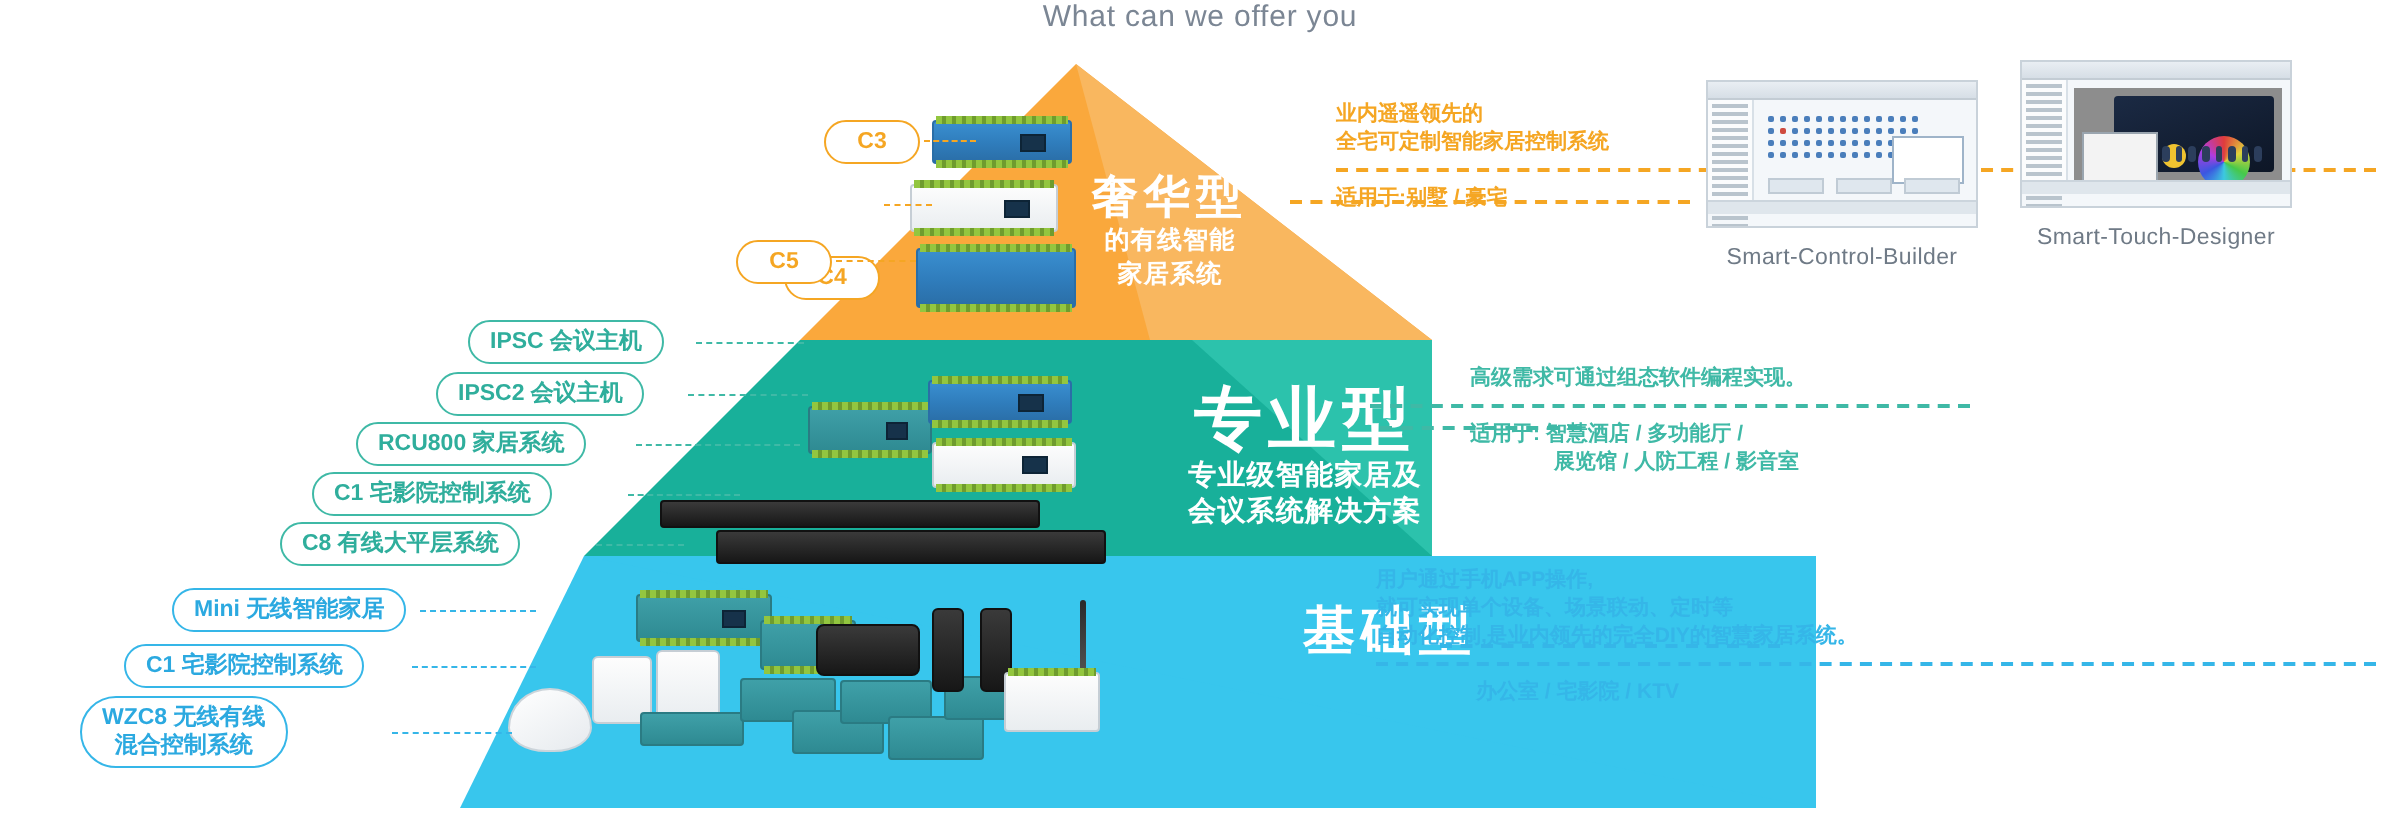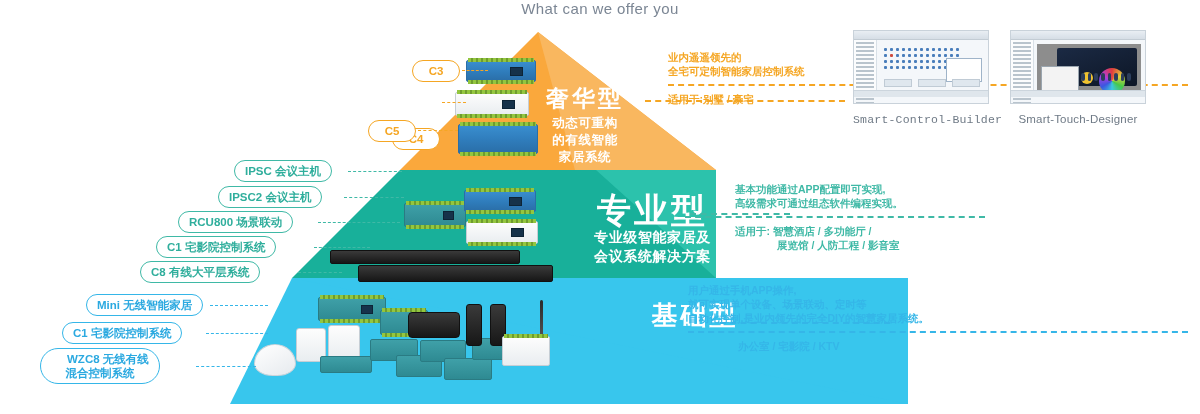--- a/index.html
+++ b/index.html
@@ -229,21 +229,21 @@
     position: absolute; left: 4px; top: 22px; width: 36px; height: 24px;
     background: #f3f3f3; border: 1px solid #9aa5af;
   }
   .thumb-label {
     margin-top: 9px;
     font-size: 11.5px;
     color: #6f7a86;
     letter-spacing: .2px;
     white-space: nowrap;
   }
-  #thumb-builder { left: 853px; top: 30px; font-family: Liberation Mono, monospace; }
+  #thumb-builder { left: 853px; top: 40px; }
   #thumb-designer { left: 1010px; top: 30px; }
 
   
   .device {
     position: absolute;
     border-radius: 2px;
     box-sizing: border-box;
   }
   .dev-blue {
     background: linear-gradient(180deg, #3a8fd0 0%, #2f7cbb 55%, #2a6ea7 100%);
@@ -381,44 +381,43 @@
 
 <div class="pill orange" style="left:368px; top:120px; width:48px;">C5</div>
 <div class="leader orange" style="left:418px; top:130px; width:40px;"></div>
 
 <div class="pill teal" style="left:234px; top:160px;">IPSC 会议主机</div>
 <div class="leader teal" style="left:348px; top:171px; width:54px;"></div>
 
 <div class="pill teal" style="left:218px; top:186px;">IPSC2 会议主机</div>
 <div class="leader teal" style="left:344px; top:197px; width:60px;"></div>
 
-<div class="pill teal" style="left:178px; top:211px;">RCU800 场景联动</div>
+<div class="pill teal" style="left:178px; top:211px;">RCU800 家居系统</div>
 <div class="leader teal" style="left:318px; top:222px; width:82px;"></div>
 
 <div class="pill teal" style="left:156px; top:236px;">C1 宅影院控制系统</div>
 <div class="leader teal" style="left:314px; top:247px; width:56px;"></div>
 
 <div class="pill teal" style="left:140px; top:261px;">C8 有线大平层系统</div>
 <div class="leader teal" style="left:298px; top:272px; width:44px;"></div>
 
 <div class="pill blue" style="left:86px; top:294px;">Mini 无线智能家居</div>
 <div class="leader blue" style="left:210px; top:305px; width:58px;"></div>
 
 <div class="pill blue" style="left:62px; top:322px;">C1 宅影院控制系统</div>
 <div class="leader blue" style="left:206px; top:333px; width:62px;"></div>
 
 <div class="pill blue" style="left:40px; top:348px; text-align:center;">
-  <span style="display:block;margin-left:16px;">WZC8 无线有线</span>
+  <span style="display:block;">WZC8 无线有线</span>
   <span style="display:block;">混合控制系统</span>
 </div>
 <div class="leader blue" style="left:196px; top:366px; width:60px;"></div>
 
 <div class="tier-caption" id="caption-luxury">
   <div class="tier-name">奢华型</div>
-  <div class="tier-sub">动态可重构</div>
   <div class="tier-sub" style="margin-top:0;">的有线智能</div>
   <div class="tier-sub" style="margin-top:0;">家居系统</div>
 </div>
 
 <div class="tier-caption" id="caption-pro">
   <div class="tier-name">专业型</div>
   <div class="tier-sub">专业级智能家居及</div>
   <div class="tier-sub" style="margin-top:0;font-family:Liberation Serif, serif;">会议系统解决方案</div>
 </div>
 
@@ -431,21 +430,20 @@
 <div class="name-dash" id="dash-basic"></div>
 
 <div class="desc-block" id="desc-luxury">
   <div class="desc-lines">业内遥遥领先的</div>
   <div class="desc-lines">全宅可定制智能家居控制系统</div>
   <div class="dash-rule"></div>
   <div class="desc-apply">适用于:别墅 / 豪宅</div>
 </div>
 
 <div class="desc-block" id="desc-pro">
-  <div class="desc-lines">基本功能通过APP配置即可实现,</div>
   <div class="desc-lines">高级需求可通过组态软件编程实现。</div>
   <div class="dash-rule"></div>
   <div class="desc-apply">适用于: 智慧酒店 / 多功能厅 /</div>
   <div class="desc-apply" style="padding-left:42px;">展览馆 / 人防工程 / 影音室</div>
 </div>
 
 <div class="desc-block" id="desc-basic">
   <div class="desc-lines">用户通过手机APP操作,</div>
   <div class="desc-lines">就可实现单个设备、场景联动、定时等</div>
   <div class="desc-lines">自动化控制,是业内领先的完全DIY的智慧家居系统。</div>

